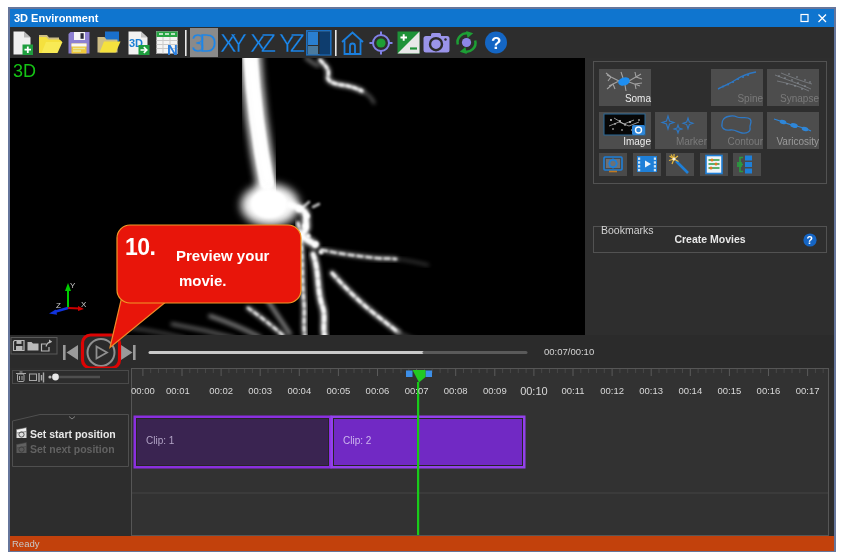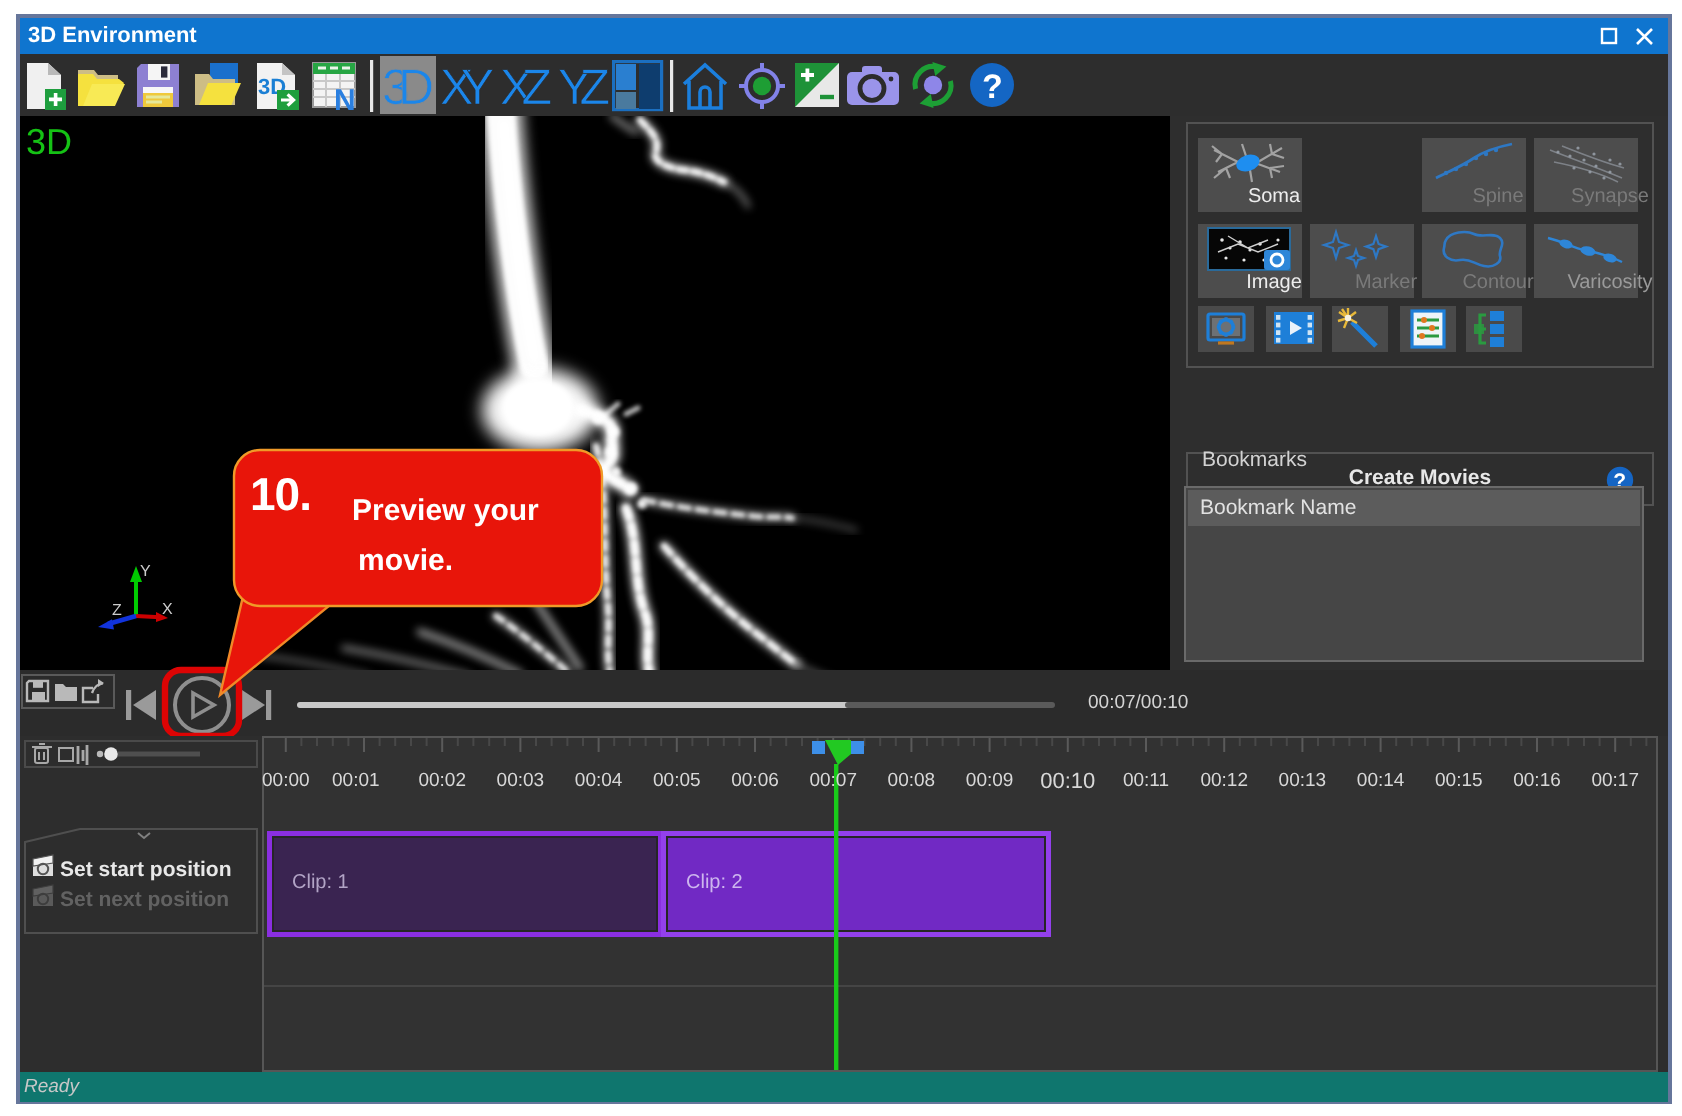--- a/index.html
+++ b/index.html
@@ -1,20 +1,20 @@
 <!DOCTYPE html>
 <html><head>
 <meta charset="utf-8">
 <style>
   * { margin:0; padding:0; box-sizing:border-box; }
   html,body { width:841px; height:558px; background:#ffffff; font-family:"Liberation Sans", sans-serif; overflow:hidden; position:relative; }
   .abs { position:absolute; }
   .gbox { position:absolute; border:1px solid #525252; }
   .objbtn { position:absolute; width:52px; height:37px; background:#4d4d4d; }
-  .objbtn .lbl { position:absolute; left:0; bottom:2px; width:100%; text-align:center; font-size:10px; color:#ededed;margin-left:12px; }
+  .objbtn .lbl { position:absolute; left:0; bottom:2px; width:100%; text-align:right; font-size:10px; color:#ededed; }
   .objbtn .lbl.dis { color:#7a7a7a; }
   .sbtn { position:absolute; width:28px; height:23px; background:#4a4a4a; }
 </style>
 </head>
 <body>
 
 <div class="abs" style="left:8px;top:7px;width:828px;height:545px;border:2px solid #66769b;background:#2d2d2d;"></div>
 
 <div class="abs" style="left:10px;top:9px;width:824px;height:18px;background:#0f75cf;">
   <span class="abs" style="left:4px;top:2.5px;color:#fff;font-size:11px;font-weight:bold;">3D Environment</span>
@@ -363,25 +363,20 @@
 
   <div class="gbox" style="left:8px;top:132px;width:234px;height:27px;margin-top:36px;">
     <div class="abs" style="left:0;top:6px;width:100%;text-align:center;font-size:10.5px;font-weight:bold;color:#e8e8e8;">Create Movies</div>
     <svg class="abs" style="right:9px;top:6px;" width="14" height="14" viewBox="0 0 14 14">
       <circle cx="7" cy="7" r="6.6" fill="#1565c4"></circle>
       <text x="3.6" y="11" font-size="10.5" font-weight="bold" fill="#fff" font-family="Liberation Sans">?</text>
     </svg>
   </div>
 
   <div class="abs" style="left:16px;top:166px;font-size:10.5px;color:#d2d2d2;">Bookmarks</div>
-  <div class="abs" style="left:7px;top:185px;width:230px;height:88px;background:#464646;border:1px solid #6a6a6a;">
-    <div class="abs" style="left:1px;top:1px;right:1px;height:18px;background:#5c5c5c;">
-      <span class="abs" style="left:6px;top:3px;font-size:10.5px;color:#e2e2e2;">Bookmark Name</span>
-    </div>
-  </div>
 </div>
 
 <div class="abs" id="playbar" style="left:10px;top:335px;width:824px;height:33px;background:#2b2b2b;">
   <svg width="824" height="33" viewBox="0 0 824 33" style="overflow:visible">
     <rect x="1" y="2.5" width="46" height="16.5" fill="none" stroke="#5a5a5a"></rect>
 
     <g stroke="#b9b9b9" fill="none">
       <path d="M4.5 5.5 h9.5 v10 h-10.5 v-9 Z" stroke-width="1.2"></path>
       <rect x="6.5" y="5.5" width="5" height="3.4" fill="#b9b9b9" stroke="none"></rect>
       <rect x="6" y="11" width="6.5" height="4.5" fill="#b9b9b9" stroke="none"></rect>
@@ -580,21 +575,21 @@
       <span style="position:absolute;left:426.0px;top:17px;width:32px;text-align:center;font-size:9.5px;color:#d8d8d8;">00:11</span>
       <span style="position:absolute;left:465.1px;top:17px;width:32px;text-align:center;font-size:9.5px;color:#d8d8d8;">00:12</span>
       <span style="position:absolute;left:504.2px;top:17px;width:32px;text-align:center;font-size:9.5px;color:#d8d8d8;">00:13</span>
       <span style="position:absolute;left:543.3px;top:17px;width:32px;text-align:center;font-size:9.5px;color:#d8d8d8;">00:14</span>
       <span style="position:absolute;left:582.4px;top:17px;width:32px;text-align:center;font-size:9.5px;color:#d8d8d8;">00:15</span>
       <span style="position:absolute;left:621.5px;top:17px;width:32px;text-align:center;font-size:9.5px;color:#d8d8d8;">00:16</span>
       <span style="position:absolute;left:660.6px;top:17px;width:32px;text-align:center;font-size:9.5px;color:#d8d8d8;">00:17</span>
     </div>
 </div>
 
-<div class="abs" style="left:10px;top:536px;width:824px;height:15px;background:#0f766e;font-style:italic;">
+<div class="abs" style="left:10px;top:536px;width:824px;height:15px;background:#c2410c;">
   <span class="abs" style="left:2px;top:2px;color:#c8c8c8;font-size:9.5px;">Ready</span>
 </div>
 
 <div class="abs" id="callout" style="left:90px;top:218px;width:220px;height:136px;">
   <svg width="220" height="136" viewBox="0 0 220 136">
     <path d="M32,78 L83,78 L20,129.5 Z" fill="#e8150a" stroke="#f08927" stroke-width="1.2"></path>
     <rect x="27" y="7" width="184" height="78" rx="13" fill="#e8150a" stroke="#f09a28" stroke-width="1.2"></rect>
   </svg>
   <div class="abs" style="left:35px;top:16px;color:#fff;font-size:23px;font-weight:bold;letter-spacing:-0.5px;">10.</div>
   <div class="abs" style="left:86px;top:29px;color:#fff;font-size:15px;font-weight:bold;">Preview your</div>

